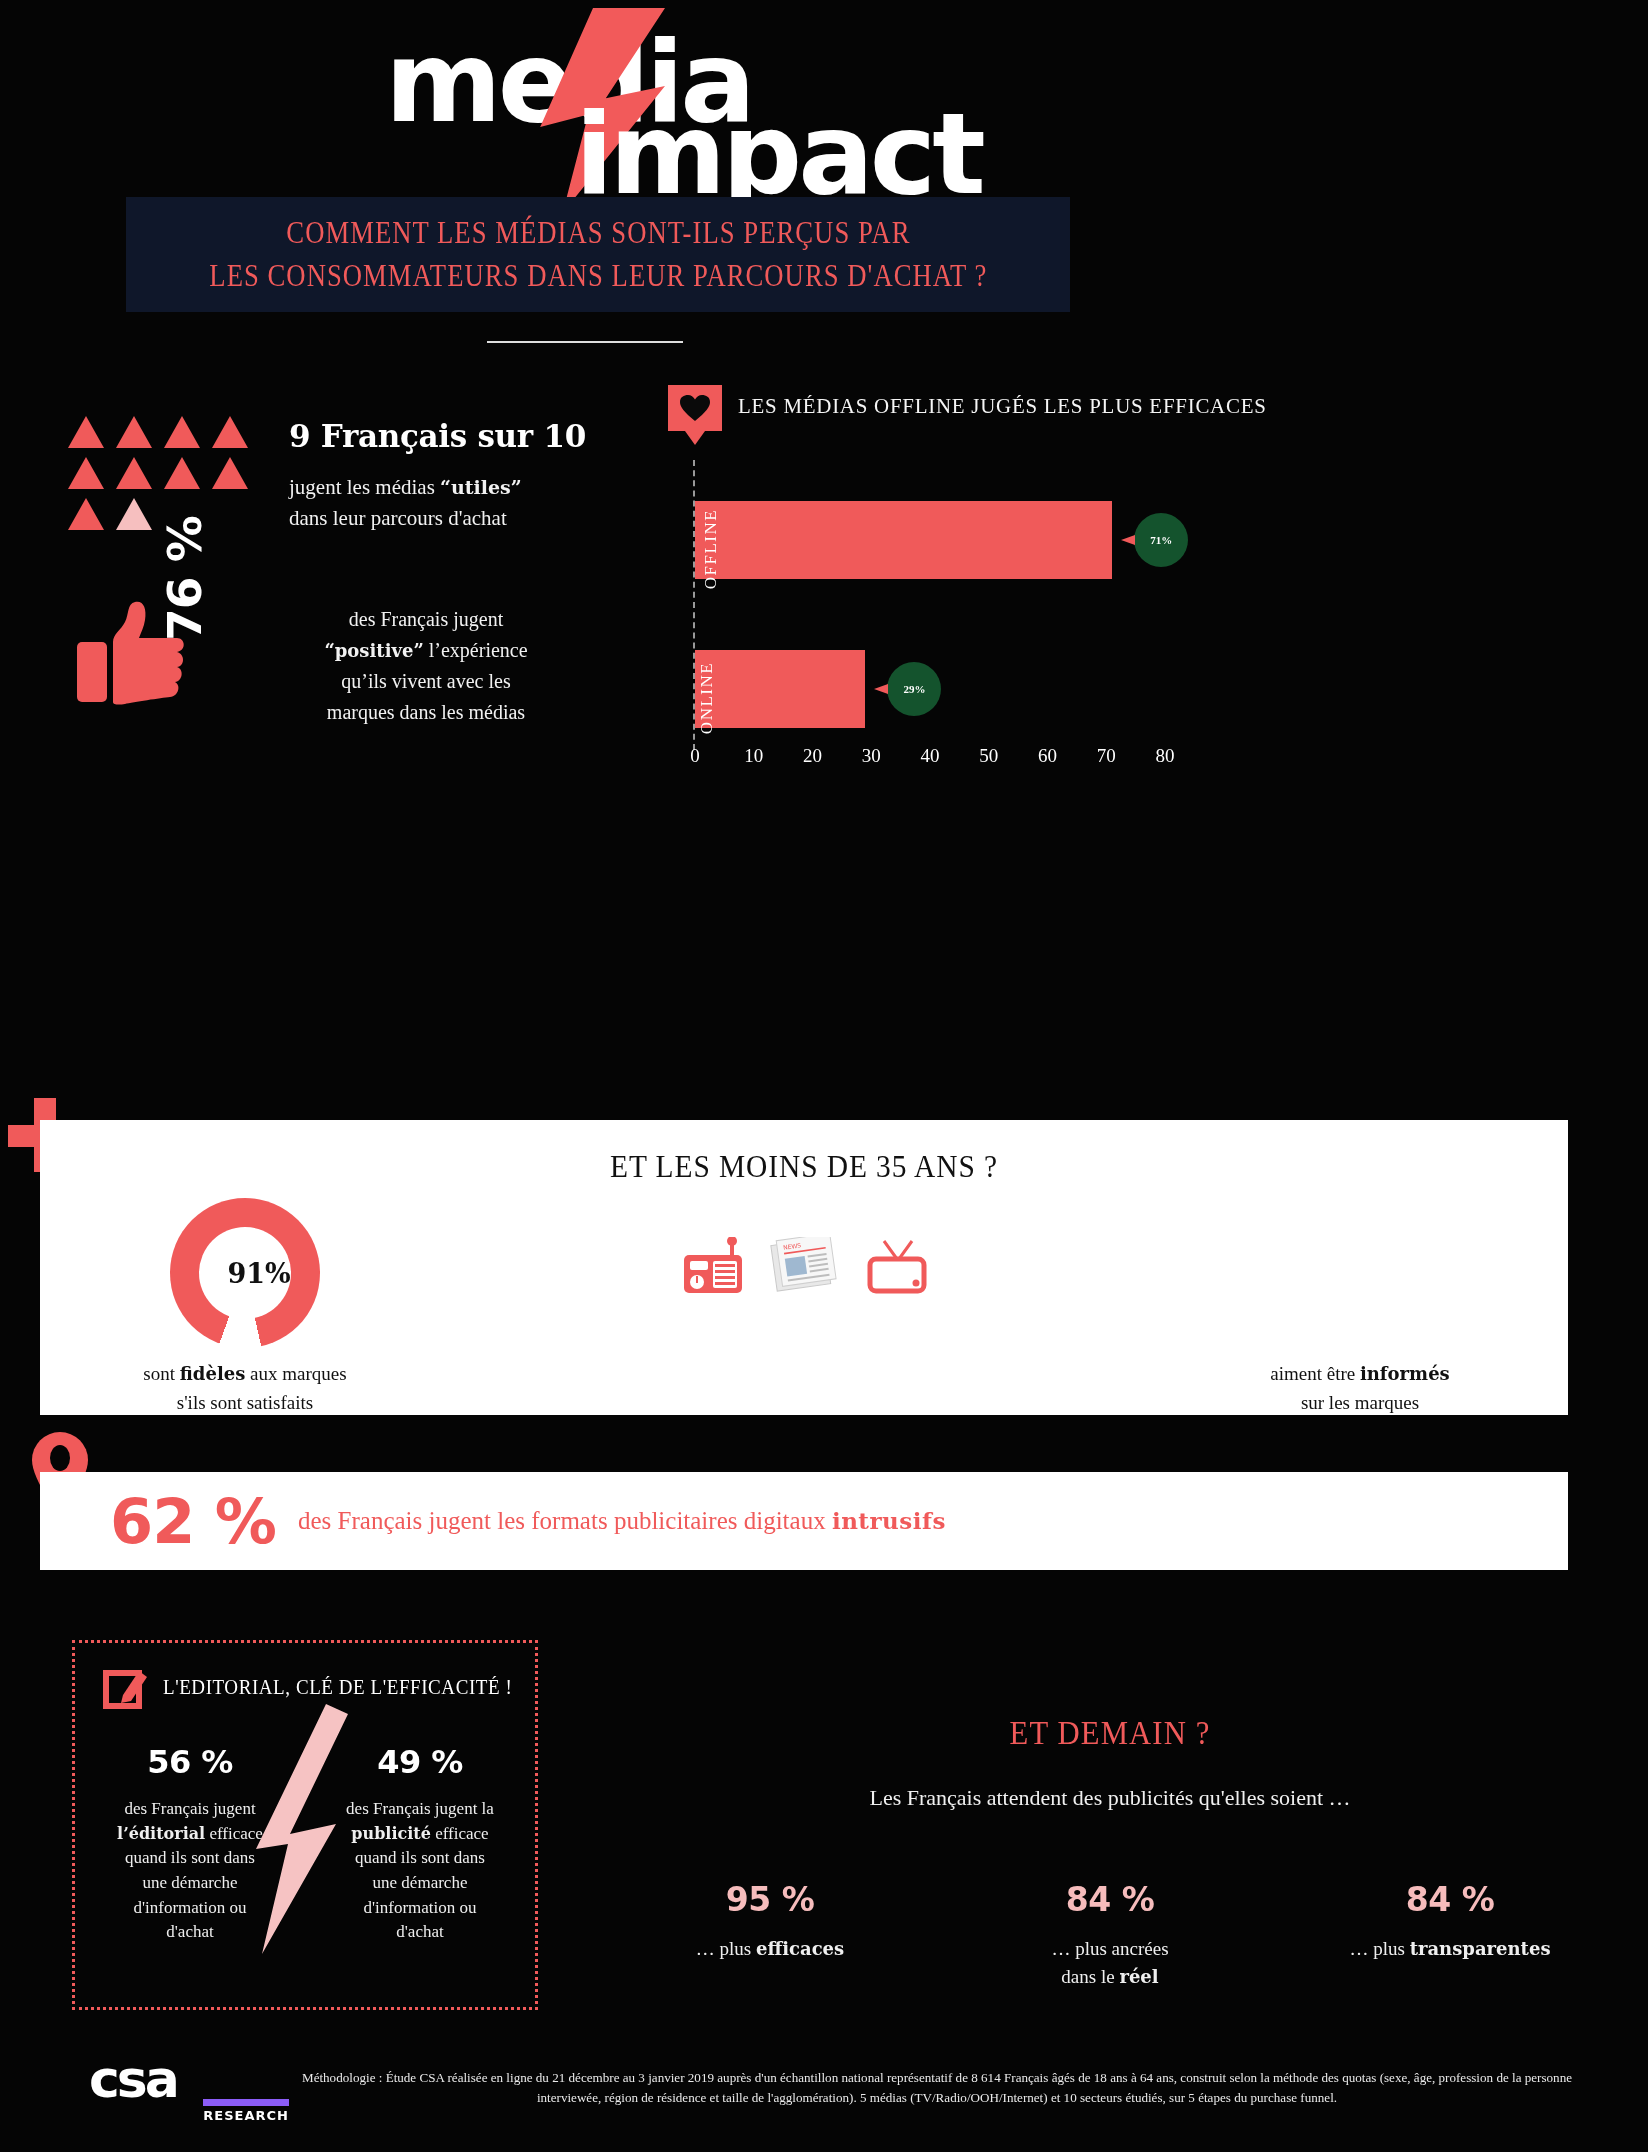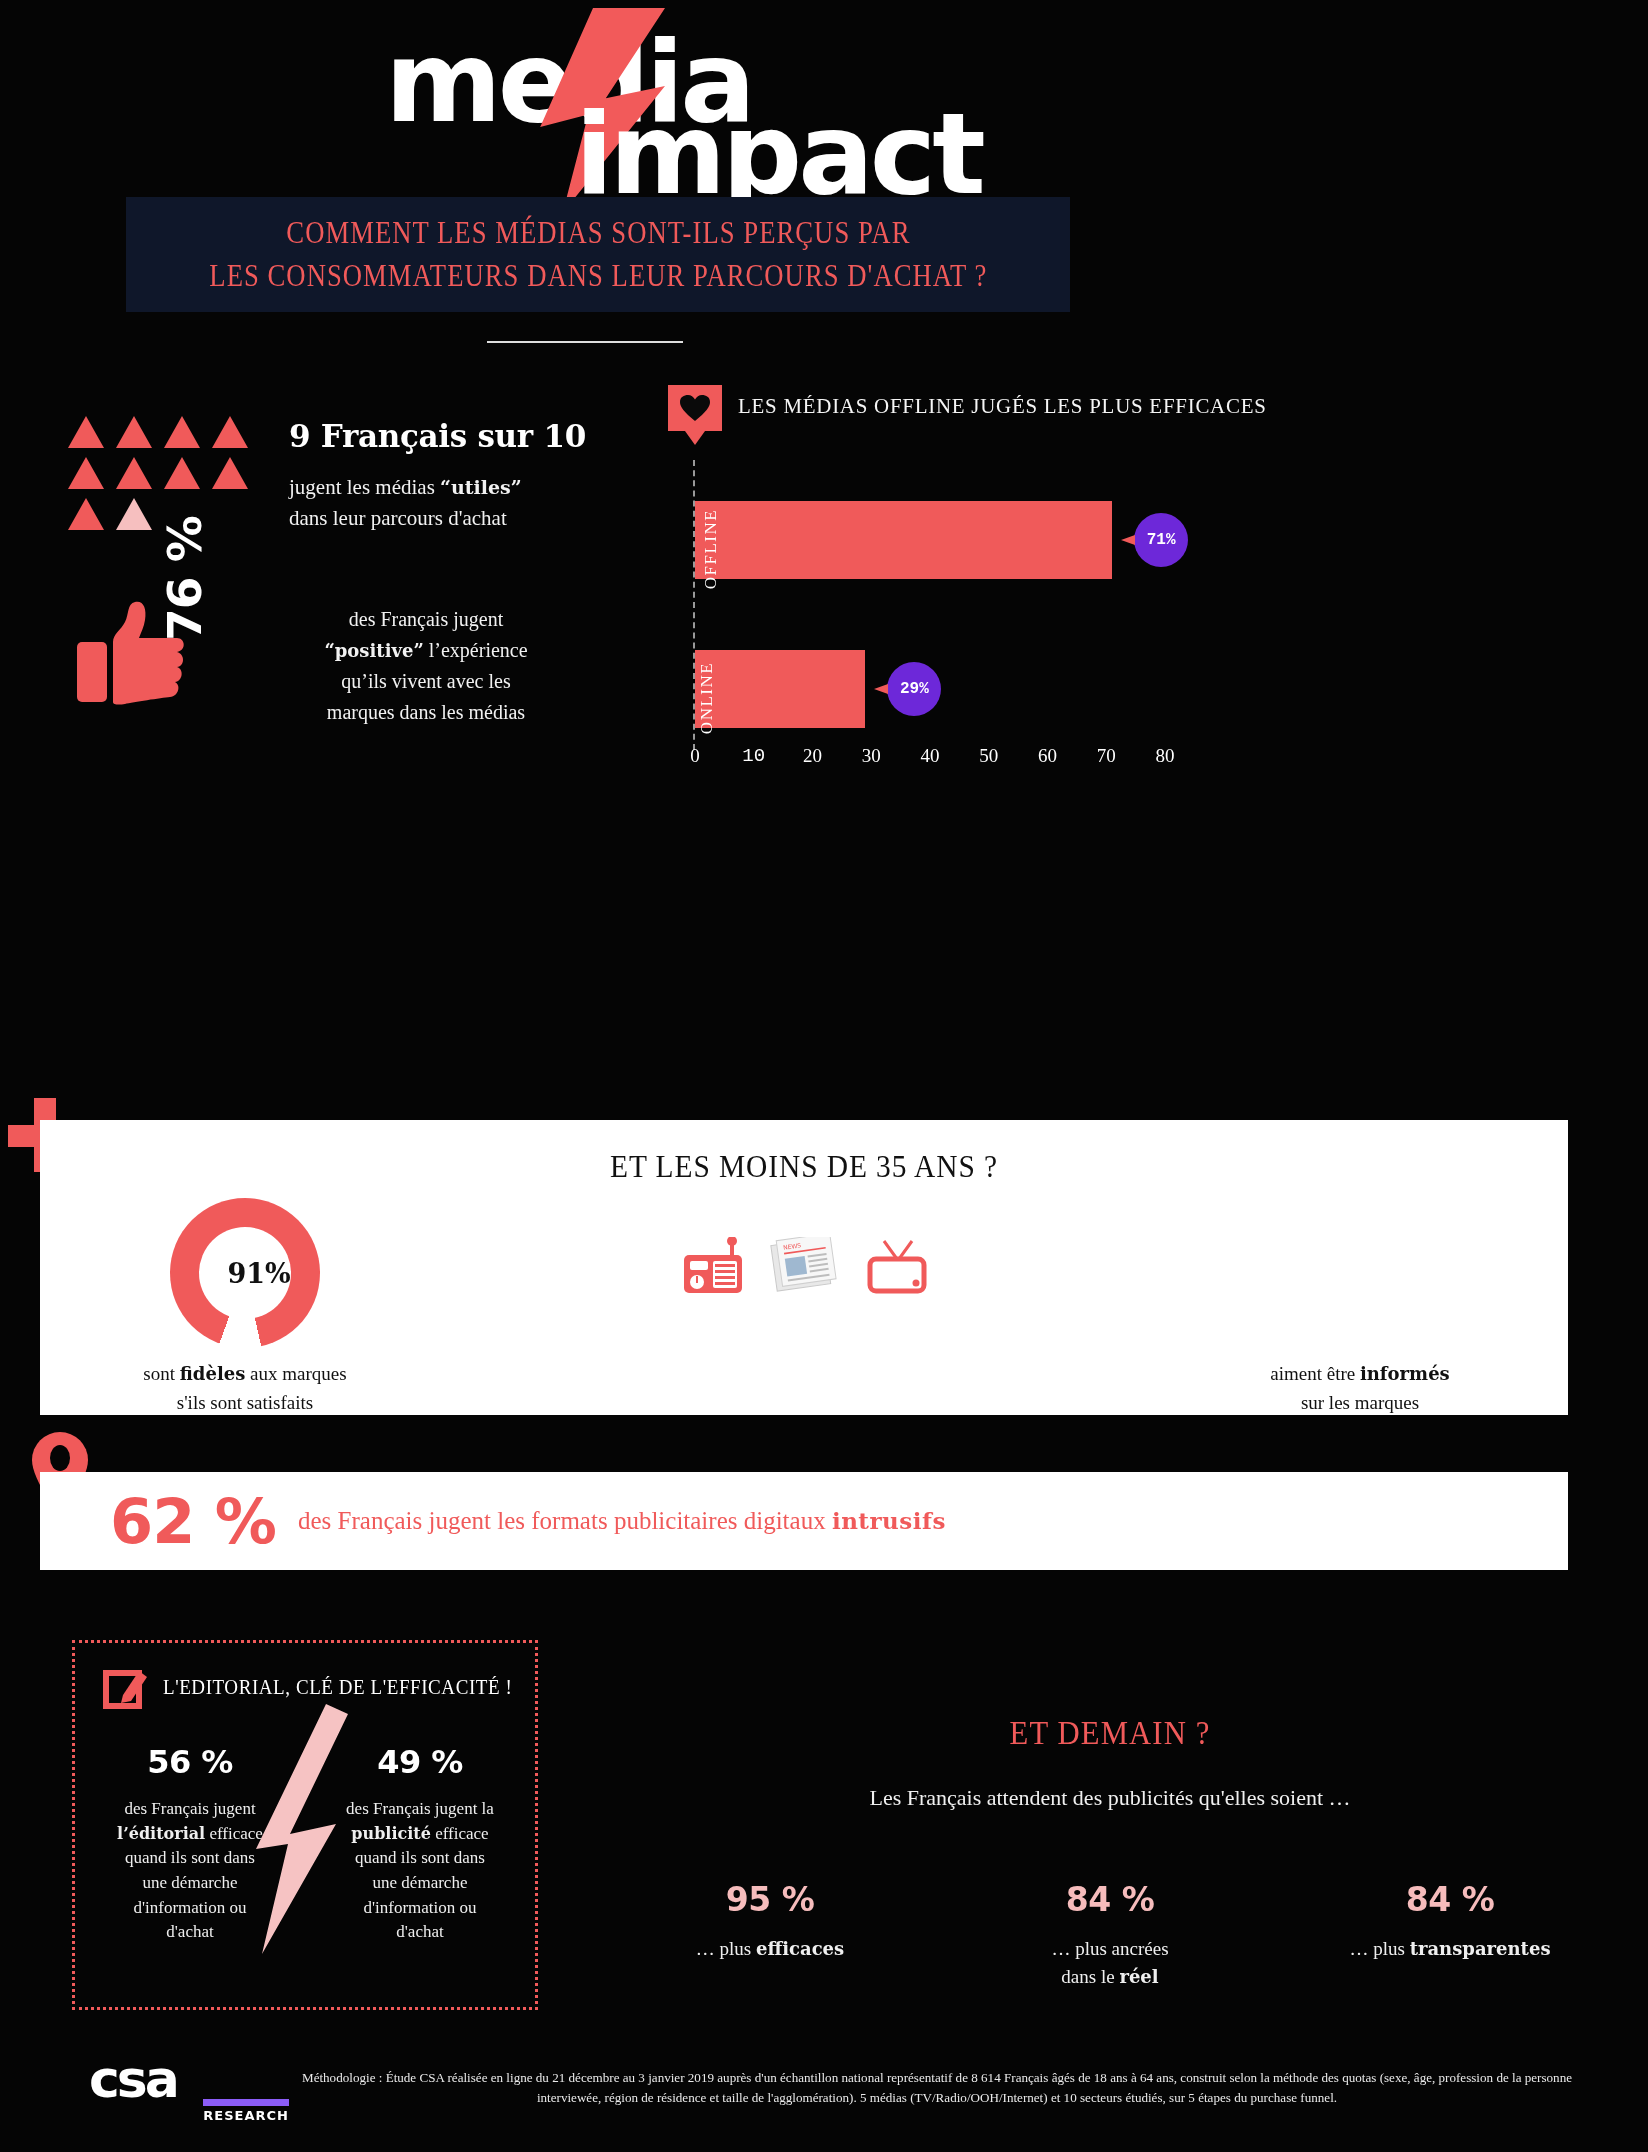--- a/index.html
+++ b/index.html
@@ -89,22 +89,22 @@
   .plot { position:absolute; left:35px; top:100px; width:470px; height:250px; }
   .bar { position:absolute; background:#f05a5a; height:78px; }
   .bar.offline { top:16px; left:0; }
   .bar.online  { top:165px; left:0; }
   .bar-label {
     position:absolute; font-size:17px; letter-spacing:1.5px; color:#fff;
     transform: rotate(-90deg); white-space:nowrap;
   }
   .badge {
     position:absolute; width:54px; height:54px; border-radius:50%;
-    background:#6d28d9; display:flex; align-items:center; justify-content:center;
-    font-family:Liberation Mono, monospace; font-weight:700; font-size:16px; color:#fff;
+    background:#14532d; display:flex; align-items:center; justify-content:center;
+    font-family:Liberation Serif, serif; font-weight:700; font-size:11px; color:#fff;
   }
   .badge:before {
     content:""; position:absolute; left:-13px; top:22px;
     border-top:5px solid transparent; border-bottom:5px solid transparent;
     border-right:14px solid #f05a5a;
   }
   .xaxis { position:absolute; left:35px; top:360px; width:480px; height:30px; }
   .xtick { position:absolute; font-size:19px; color:#fff; transform:translateX(-50%); }
 
   
@@ -287,21 +287,21 @@
       <div class="bar offline" id="bar0" style="width: 417.125px;"></div>
       <div class="bar-label" id="lbl0" style="left: -24px; top: 54px; transform-origin: center center;">OFFLINE</div>
       <div class="badge" id="bdg0" style="left: 439.125px; top: 28px;">71%</div>
 
       <div class="bar online" id="bar1" style="width: 170.375px;"></div>
       <div class="bar-label" id="lbl1" style="left: -24px; top: 203px; transform-origin: center center;">ONLINE</div>
       <div class="badge" id="bdg1" style="left: 192.375px; top: 177px;">29%</div>
     </div>
     <div class="xaxis" id="xaxis">
         <span class="xtick" style="left: 0px;">0</span>
-        <span class="xtick" style="left: 58.75px; font-family: Liberation Mono, monospace;">10</span>
+        <span class="xtick" style="left: 58.75px;">10</span>
         <span class="xtick" style="left: 117.5px;">20</span>
         <span class="xtick" style="left: 176.25px;">30</span>
         <span class="xtick" style="left: 235px;">40</span>
         <span class="xtick" style="left: 293.75px;">50</span>
         <span class="xtick" style="left: 352.5px;">60</span>
         <span class="xtick" style="left: 411.25px;">70</span>
         <span class="xtick" style="left: 470px;">80</span>
       </div>
   </div>
 

